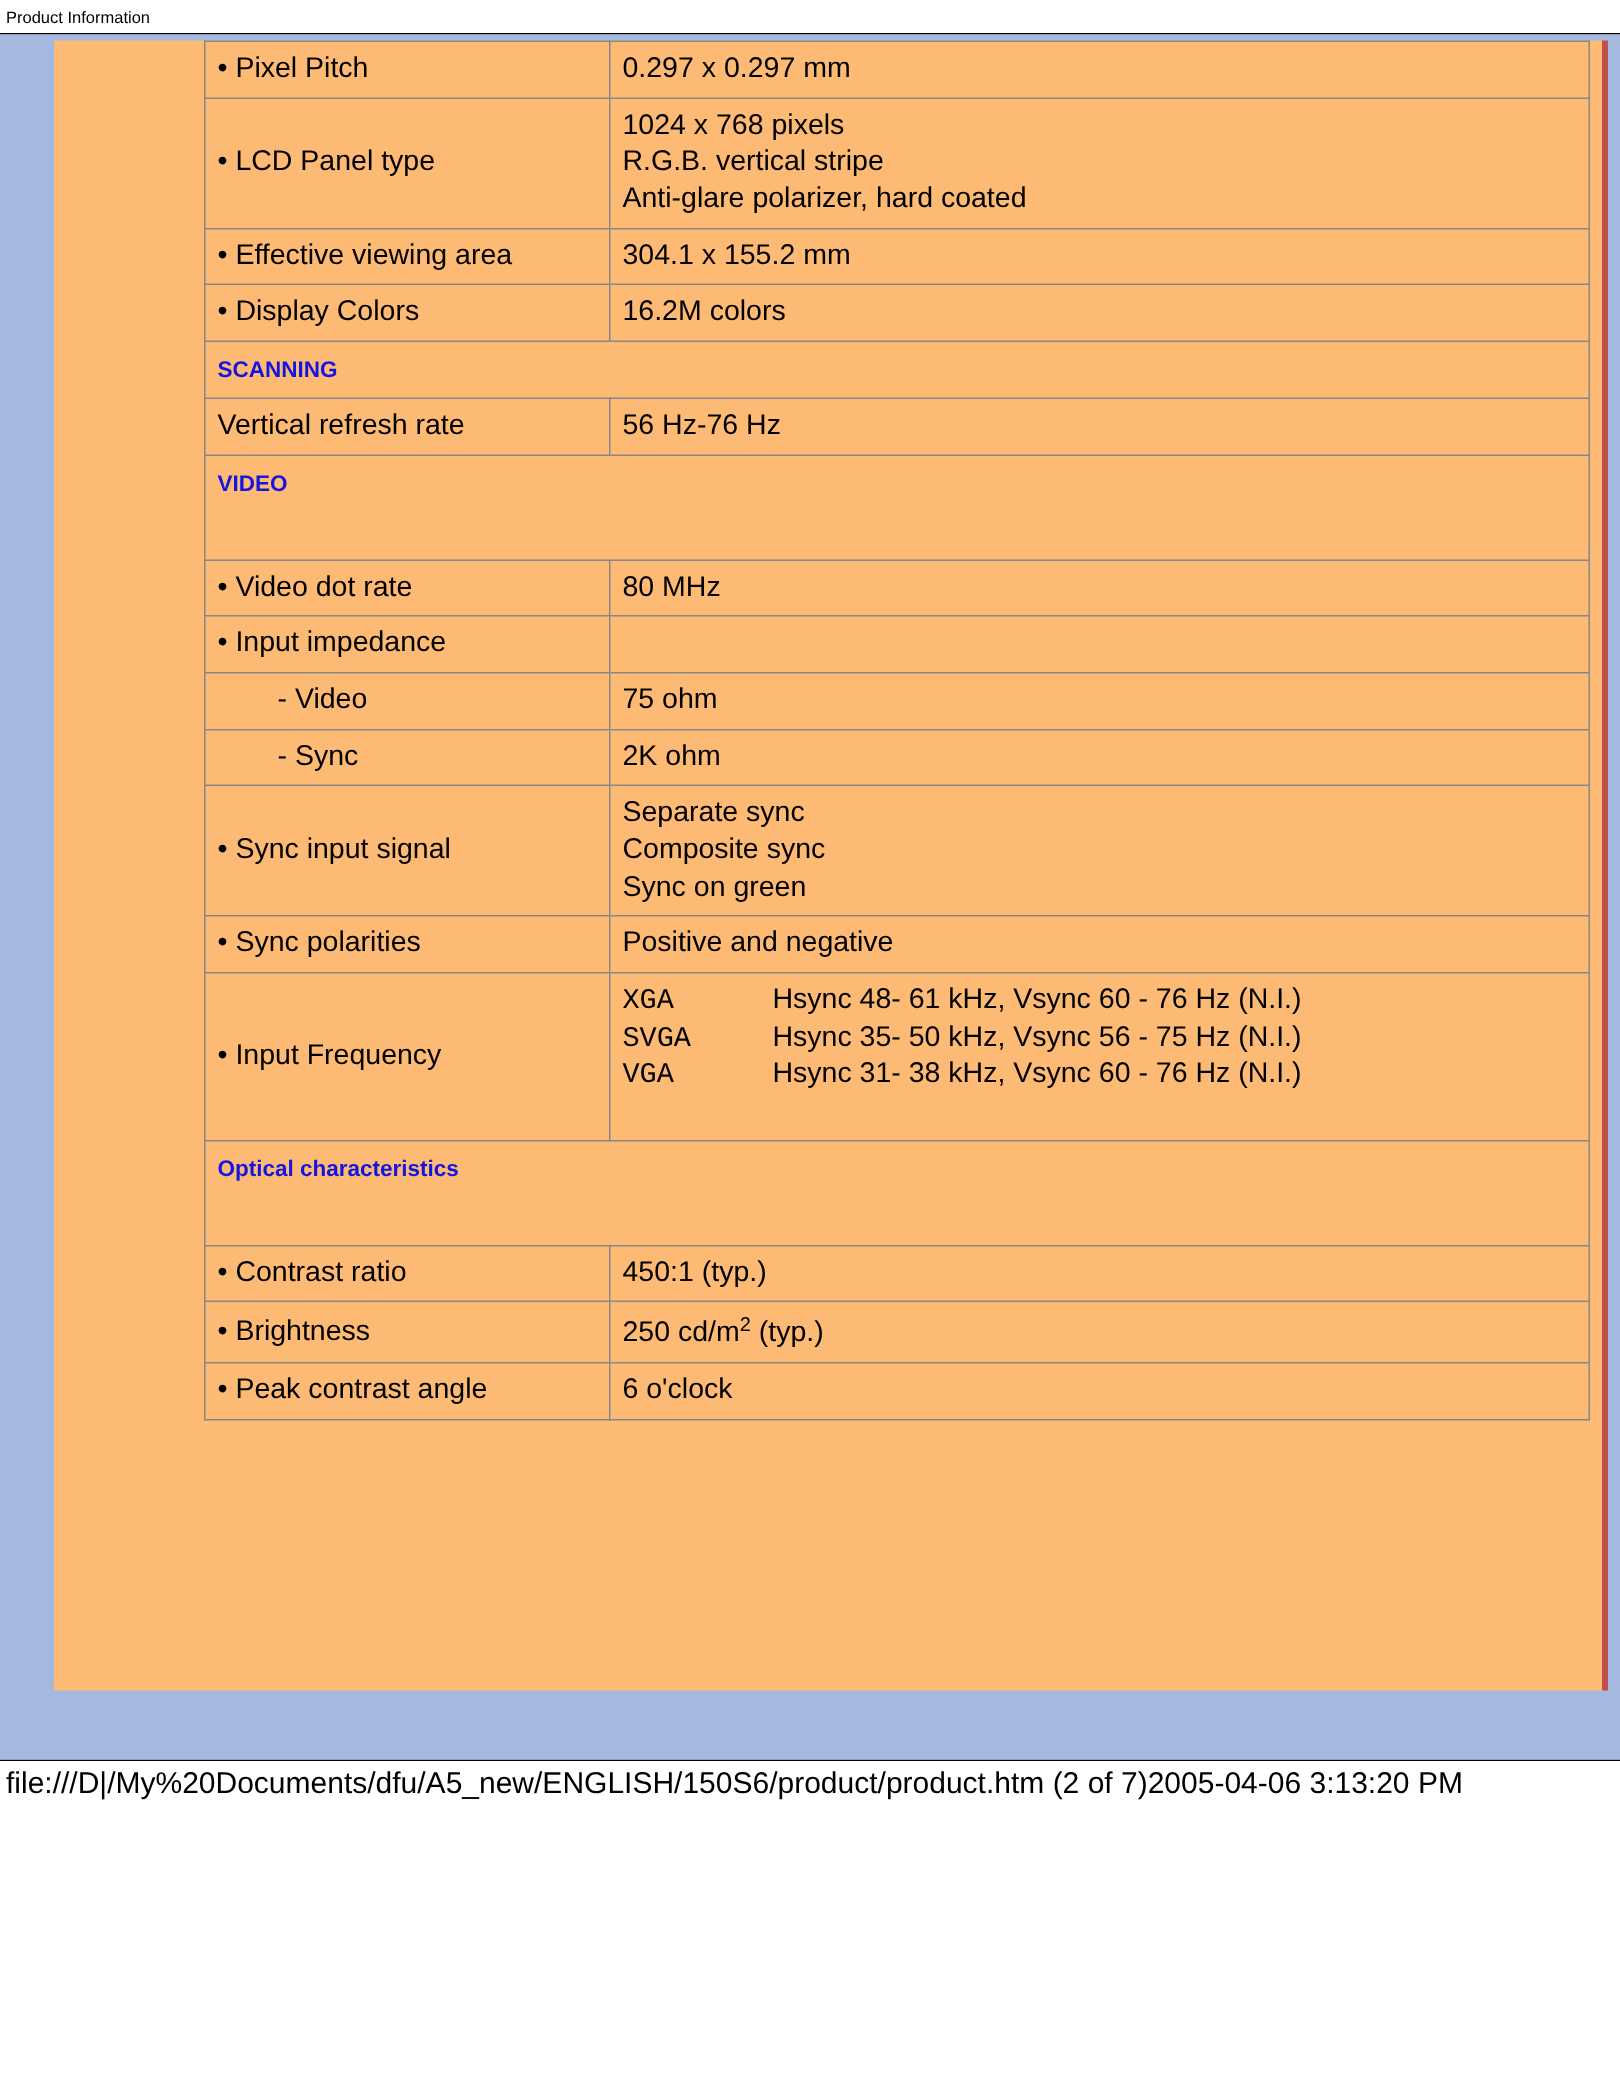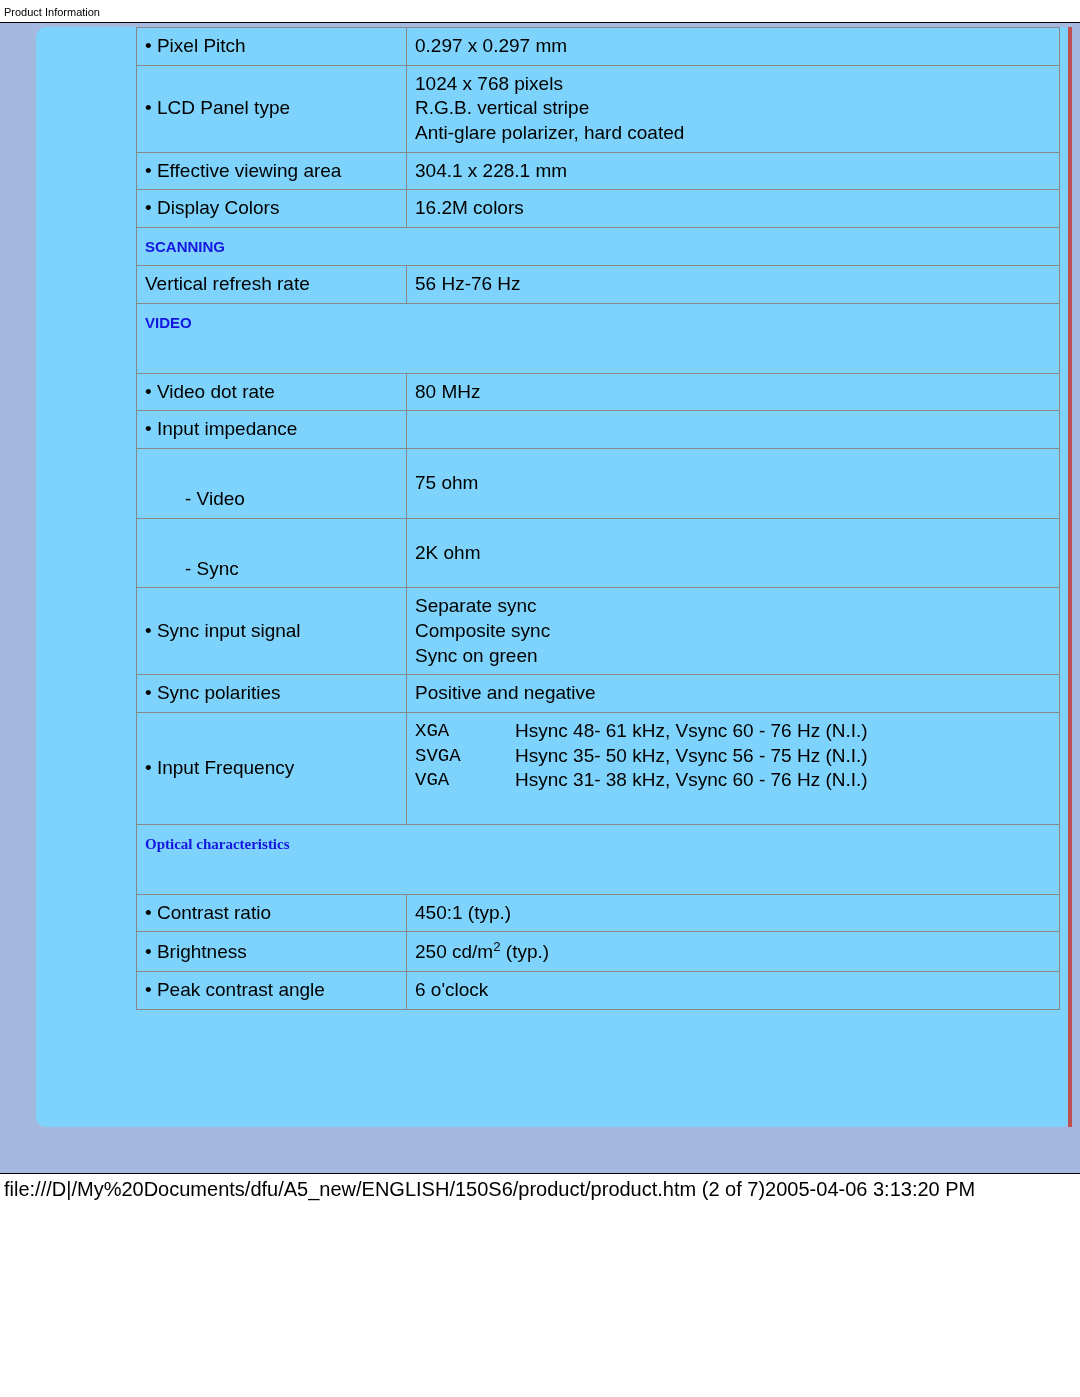--- a/index.html
+++ b/index.html
@@ -19,25 +19,24 @@
     border-top: 1px solid #000;
     border-bottom: 1px solid #000;
     margin: 0;
   }
   .blue-frame {
     background: #a4b8e0;
     padding: 4px 8px 4px 36px;
     min-height: 1150px;
   }
   .white-content {
-    background: #7dd3fc;
+    background: #fdba74;
     padding: 0 12px 0 100px;
     min-height: 1100px;
     position: relative;
-    border-radius: 10px;
   }
   .red-bar {
     position: absolute;
     right: 0;
     top: 0;
     bottom: 0;
     width: 4px;
     background: #c0504d;
   }
   table.spec {
@@ -55,21 +54,21 @@
     line-height: 1.3;
   }
   .label-col { width: 270px; }
   .bullet::before { content: "• "; }
   .section-head {
     color: #1515e0;
     font-weight: bold;
     font-size: 15px;
   }
   .section-tall { height: 70px; vertical-align: top; }
-  .indent { padding-left: 40px; display: inline-block; margin-top: 32px; }
+  .indent { padding-left: 40px; display: inline-block; }
   .sub-top { vertical-align: top; padding-bottom: 30px; }
   .freq-line { display: flex; }
   .freq-mode { width: 100px; flex-shrink: 0; font-family: Liberation Mono, monospace; }
   .footer {
     font-size: 20px;
     padding: 4px 4px 6px 4px;
   }
   sup { font-size: 0.7em; }
 </style>
 </head>
@@ -98,21 +97,21 @@
           <td><span class="bullet">LCD Panel type</span></td>
           <td>
             <div>1024 x 768 pixels</div>
             <div>R.G.B. vertical stripe</div>
             <div>Anti-glare polarizer, hard coated</div>
           </td>
         </tr>
 
         <tr>
           <td><span class="bullet">Effective viewing area</span></td>
-          <td>304.1 x 228.1 mm</td>
+          <td>304.1 x 155.2 mm</td>
         </tr>
 
         <tr>
           <td><span class="bullet">Display Colors</span></td>
           <td>16.2M colors</td>
         </tr>
 
         <tr>
           <td colspan="2"><span class="section-head">SCANNING</span></td>
         </tr>
@@ -176,21 +175,21 @@
             <div class="freq-line">
                   <span class="freq-mode">VGA</span>
                   <span>Hsync 31- 38 kHz, Vsync 60 - 76 Hz (N.I.)</span>
                 </div>
             <div>&nbsp;</div>
           </td>
         </tr>
 
 
         <tr>
-          <td colspan="2" class="section-tall" style="vertical-align:top;font-family:Liberation Serif, serif;"><span class="section-head">Optical characteristics</span></td>
+          <td colspan="2" class="section-tall" style="vertical-align:top;"><span class="section-head">Optical characteristics</span></td>
         </tr>
 
         <tr>
           <td><span class="bullet">Contrast ratio</span></td>
           <td>450:1 (typ.)</td>
         </tr>
 
         <tr>
           <td><span class="bullet">Brightness</span></td>
           <td><span>250 cd/m</span><sup>2</sup><span> (typ.)</span></td>

